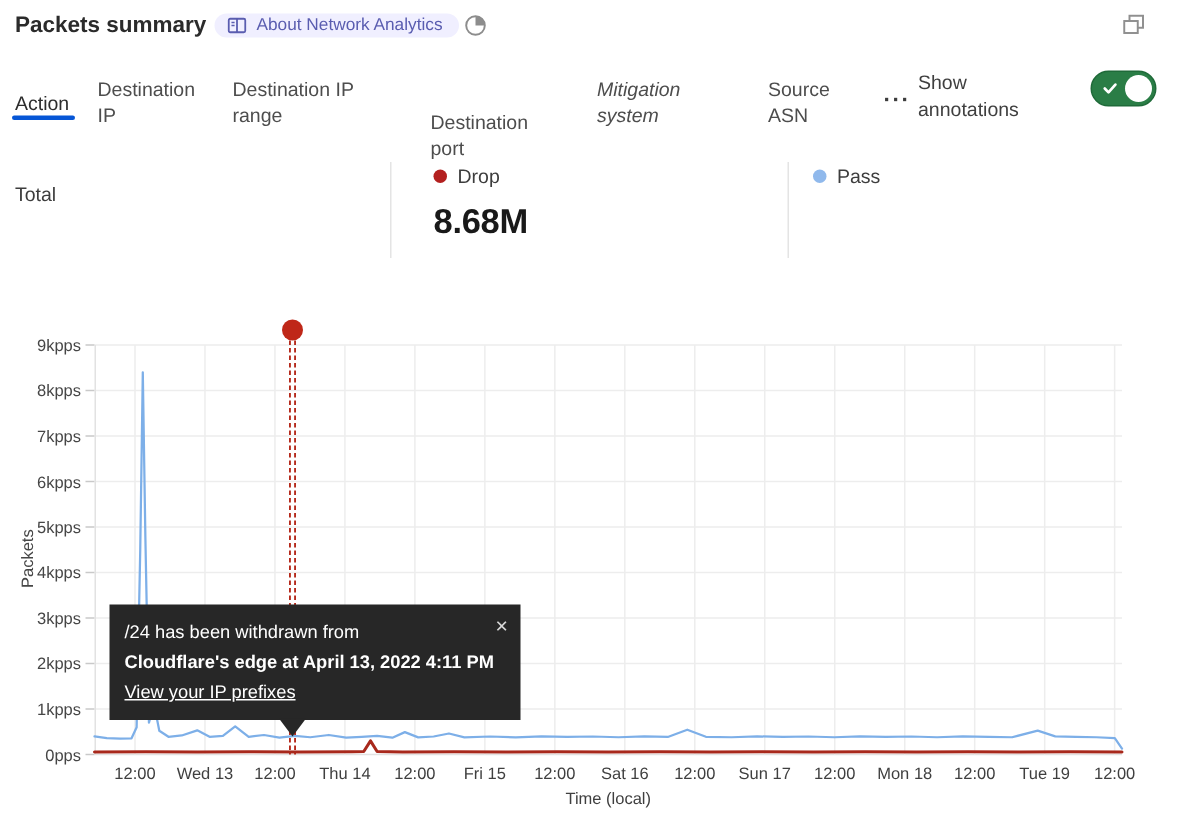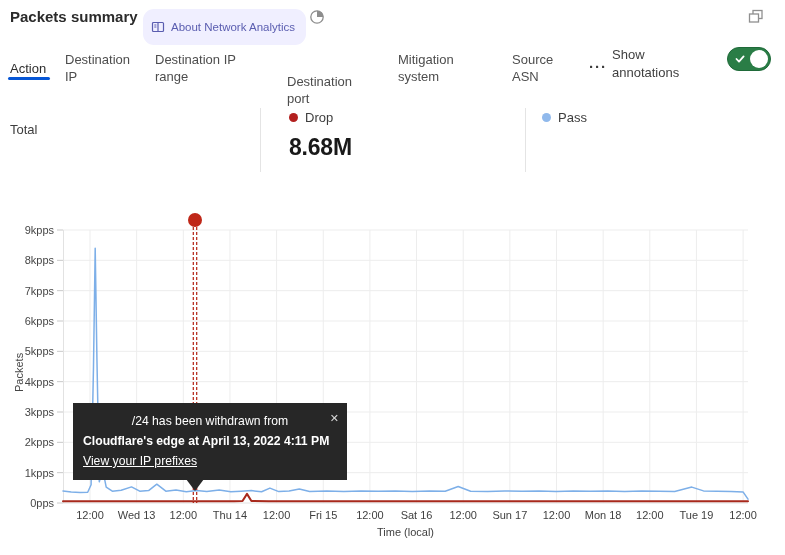--- a/index.html
+++ b/index.html
@@ -2,21 +2,21 @@
 <html><head>
 <meta charset="utf-8">
 <style>
   html,body{margin:0;padding:0;}
   body{
     width:785px;height:555px;position:relative;overflow:hidden;
     background:#ffffff;font-family:"Liberation Sans",sans-serif;color:#313131;
   }
   
   .page-title{position:absolute;left:10px;top:8px;font-size:15px;font-weight:700;color:#2b2b2b;}
-  .about-badge{position:absolute;left:143px;top:9px;height:36px;display:flex;align-items:center;gap:6px;
+  .about-badge{position:absolute;left:143px;top:9px;height:16px;display:flex;align-items:center;gap:6px;
     background:#f0efff;color:#5a5db0;border-radius:11px;padding:0 11px 0 8px;font-size:11.5px;cursor:pointer;}
   .pie-wrap{position:absolute;left:309px;top:9px;width:16px;height:16px;}
   .window-wrap{position:absolute;left:748px;top:9px;width:16px;height:15px;cursor:pointer;}
   
   .tab{position:absolute;top:46px;height:44px;display:flex;align-items:center;
     font-size:13px;line-height:17px;color:#4d4d4d;cursor:pointer;}
   .tab.active{color:#2d2d2d;}
   .tab-underline{position:absolute;left:8px;top:77px;width:42px;height:3px;background:#0656d6;border-radius:2px;}
   .more-dots{position:absolute;left:589px;top:46px;height:40px;display:flex;align-items:center;
     font-size:15px;font-weight:700;letter-spacing:1px;color:#3c3c3c;cursor:pointer;}
@@ -31,21 +31,21 @@
   .dot{width:9px;height:9px;border-radius:50%;display:inline-block;}
   .stat .val{margin-top:9px;font-size:23px;font-weight:600;color:#191919;letter-spacing:-0.2px;}
   .vdiv{position:absolute;top:108px;width:1px;height:64px;background:#e4e4e4;}
   
   .ylab{position:absolute;left:13px;top:392px;font-size:11px;color:#464646;
     transform:rotate(-90deg);transform-origin:top left;white-space:nowrap;}
   #chart-svg{position:absolute;left:0;top:205px;}
   
   .tooltip{position:absolute;left:73px;top:403px;width:274px;box-sizing:border-box;z-index:6;
     background:#272727;color:#ffffff;padding:8px 10px 9px 10px;font-size:12.2px;line-height:20px;}
-  .tooltip .msg{text-align:center;}
+  .tooltip .msg{}
   .tooltip .msg2{text-align:left;font-weight:bold;}
   .tooltip .tip-link{display:inline-block;color:#ffffff;text-decoration:underline;cursor:pointer;}
   .tooltip .close-x{position:absolute;right:8px;top:5px;font-size:11px;color:#d8d8d8;cursor:pointer;}
   .tooltip .caret{position:absolute;left:113px;bottom:-11px;width:0;height:0;
     border-left:9px solid transparent;border-right:9px solid transparent;border-top:12px solid #272727;}
 </style>
 </head>
 <body>
 
 <div class="page-title">Packets summary</div>
@@ -74,21 +74,21 @@
     <rect x="5" y="1.5" width="9" height="8" fill="none" stroke="#8f8f8f" stroke-width="1.3"></rect>
     <rect x="1.5" y="5" width="9" height="8" fill="#ffffff" stroke="#8f8f8f" stroke-width="1.3"></rect>
   </svg>
 </div>
 
 <div class="tab active" style="left:10px;">Action</div>
 <div class="tab-underline"></div>
 <div class="tab" style="left:65px;width:72px;">Destination IP</div>
 <div class="tab" style="left:155px;width:95px;">Destination IP range</div>
 <div class="tab" style="left:287px;width:80px;margin-top:22px;">Destination port</div>
-<div class="tab" style="left:398px;width:75px;">Mitigation system</div>
+<div class="tab" style="left:398px;width:75px;font-style:italic;">Mitigation system</div>
 <div class="tab" style="left:512px;width:52px;">Source ASN</div>
 <div class="more-dots">···</div>
 <div class="annot-label">Show annotations</div>
 <div class="toggle" style="background: rgb(42, 125, 70);">
   <svg width="12" height="12" viewBox="0 0 12 12">
     <path d="M2.5 6 L5 8.6 L9.6 3.4" fill="none" stroke="#ffffff" stroke-width="1.8" stroke-linecap="round" stroke-linejoin="round"></path>
   </svg>
   <span class="knob"></span>
 </div>
 

